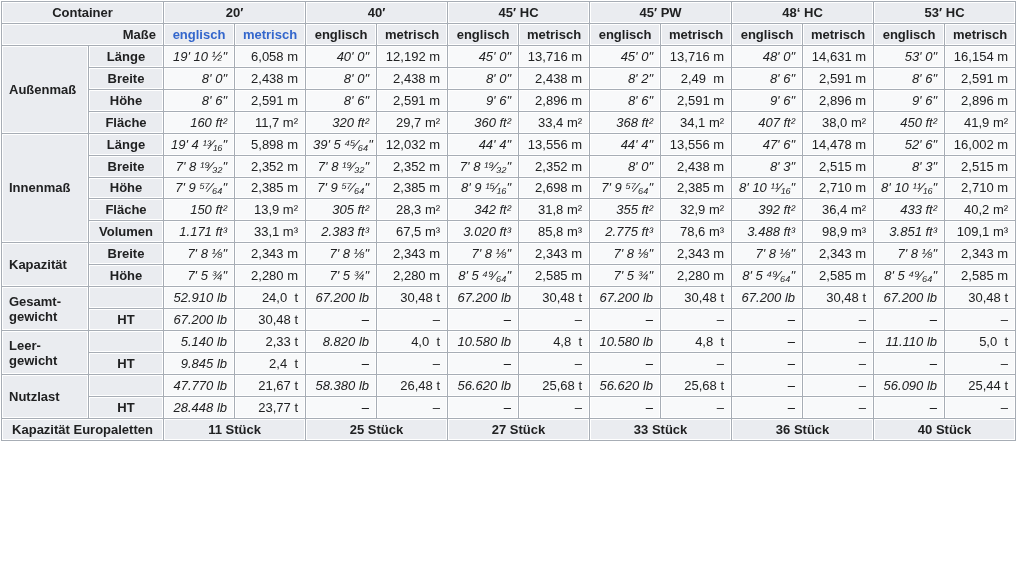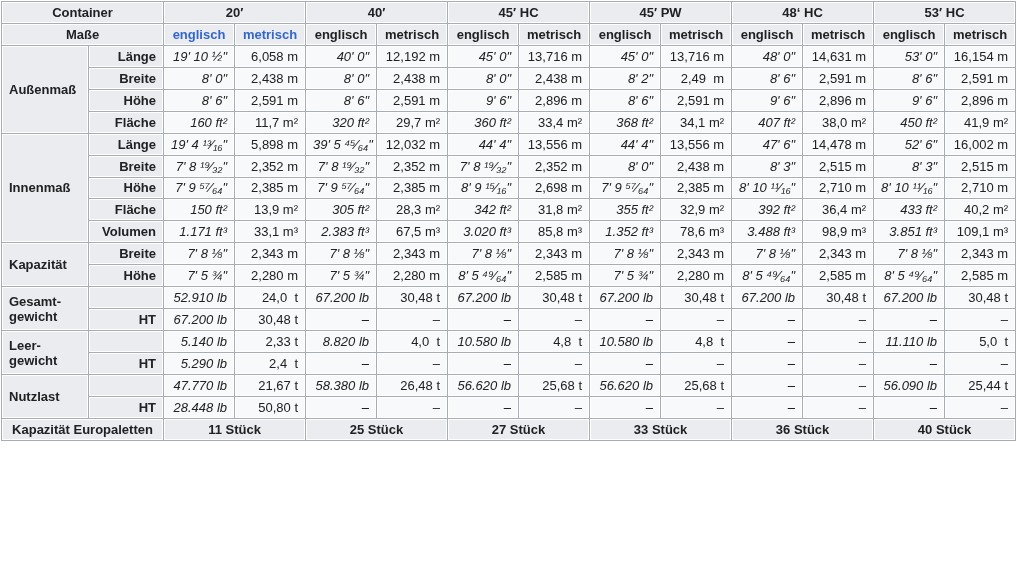--- a/index.html
+++ b/index.html
@@ -1,27 +1,27 @@
 <!DOCTYPE html>
 <html><head>
 <meta charset="utf-8">
 <style>
   html,body{margin:0;padding:0;background:#fff;overflow:hidden;}
   body{width:1017px;height:570px;font-family:"Liberation Sans","DejaVu Sans",sans-serif;color:#202122;}
   table{border-collapse:separate;border-spacing:3px;width:1017px;height:442px;table-layout:fixed;background:#fff;}
   th,td{outline:1px solid #a7adb5;outline-offset:1px;font-size:13px;padding:1px 6px;vertical-align:middle;overflow:visible;}
   th{background:#eaecf0;font-weight:bold;text-align:center;}
   td{background:#f8f9fa;font-weight:normal;}
-  th.left{text-align:center;}
+  th.left{text-align:right;}
   td.en{font-style:italic;text-align:right;white-space:nowrap;}
   td.me{text-align:right;white-space:nowrap;}
   th.unit-en{}
   th.link-cell{color:#3366cc;}
   th.sec{text-align:left;margin-left:16px;}
-  th.sub{text-align:right;white-space:nowrap;}
+  th.sub{text-align:center;white-space:nowrap;}
 </style>
 </head>
 <body>
 
 <table id="spec-table">
   <colgroup>
       <col style="width: 84px;">
       <col style="width: 72px;">
       <col style="width: 68px;">
       <col style="width: 68px;">
@@ -184,21 +184,21 @@
         <td class="me">40,2 m²</td>
       </tr>
       <tr>
         <th class="sub">Volumen</th>
         <td class="en">1.171 ft³</td>
         <td class="me">33,1 m³</td>
         <td class="en">2.383 ft³</td>
         <td class="me">67,5 m³</td>
         <td class="en">3.020 ft³</td>
         <td class="me">85,8 m³</td>
-        <td class="en">1.352 ft³</td>
+        <td class="en">2.775 ft³</td>
         <td class="me">78,6 m³</td>
         <td class="en">3.488 ft³</td>
         <td class="me">98,9 m³</td>
         <td class="en">3.851 ft³</td>
         <td class="me">109,1 m³</td>
       </tr>
       <tr>
         <th class="sec" rowspan="2">Kapazität</th>
         <th class="sub">Breite</th>
         <td class="en">7' 8 ⅛"</td>
@@ -271,21 +271,21 @@
         <td class="me">4,8&nbsp;&nbsp;t</td>
         <td class="en">10.580 lb</td>
         <td class="me">4,8&nbsp;&nbsp;t</td>
         <td class="en">–</td>
         <td class="me">–</td>
         <td class="en">11.110 lb</td>
         <td class="me">5,0&nbsp;&nbsp;t</td>
       </tr>
       <tr>
         <th class="sub">HT</th>
-        <td class="en">5.290 lb</td>
+        <td class="en">9.845 lb</td>
         <td class="me">2,4&nbsp;&nbsp;t</td>
         <td class="en">–</td>
         <td class="me">–</td>
         <td class="en">–</td>
         <td class="me">–</td>
         <td class="en">–</td>
         <td class="me">–</td>
         <td class="en">–</td>
         <td class="me">–</td>
         <td class="en">–</td>
@@ -303,21 +303,21 @@
         <td class="en">56.620 lb</td>
         <td class="me">25,68 t</td>
         <td class="en">–</td>
         <td class="me">–</td>
         <td class="en">56.090 lb</td>
         <td class="me">25,44 t</td>
       </tr>
       <tr>
         <th class="sub">HT</th>
         <td class="en">28.448 lb</td>
-        <td class="me">50,80 t</td>
+        <td class="me">23,77 t</td>
         <td class="en">–</td>
         <td class="me">–</td>
         <td class="en">–</td>
         <td class="me">–</td>
         <td class="en">–</td>
         <td class="me">–</td>
         <td class="en">–</td>
         <td class="me">–</td>
         <td class="en">–</td>
         <td class="me">–</td>

